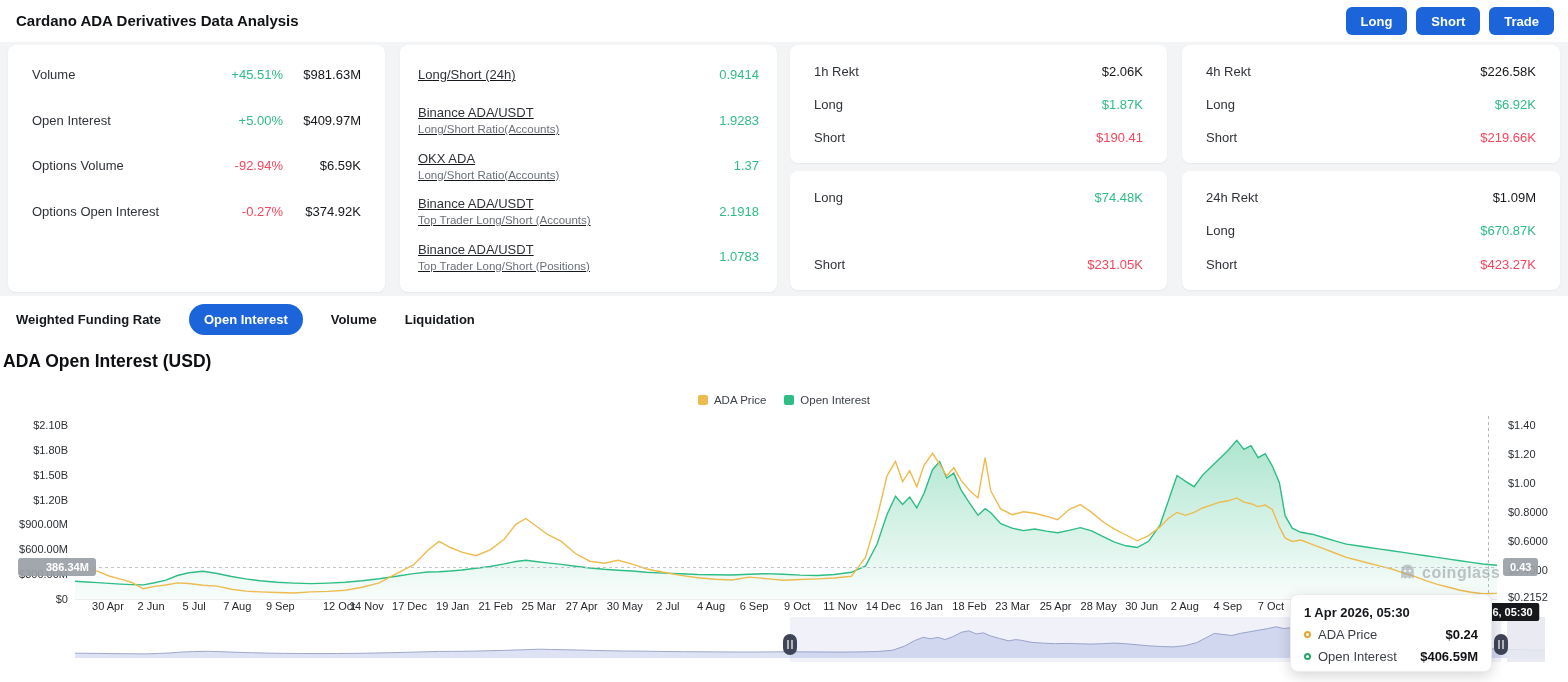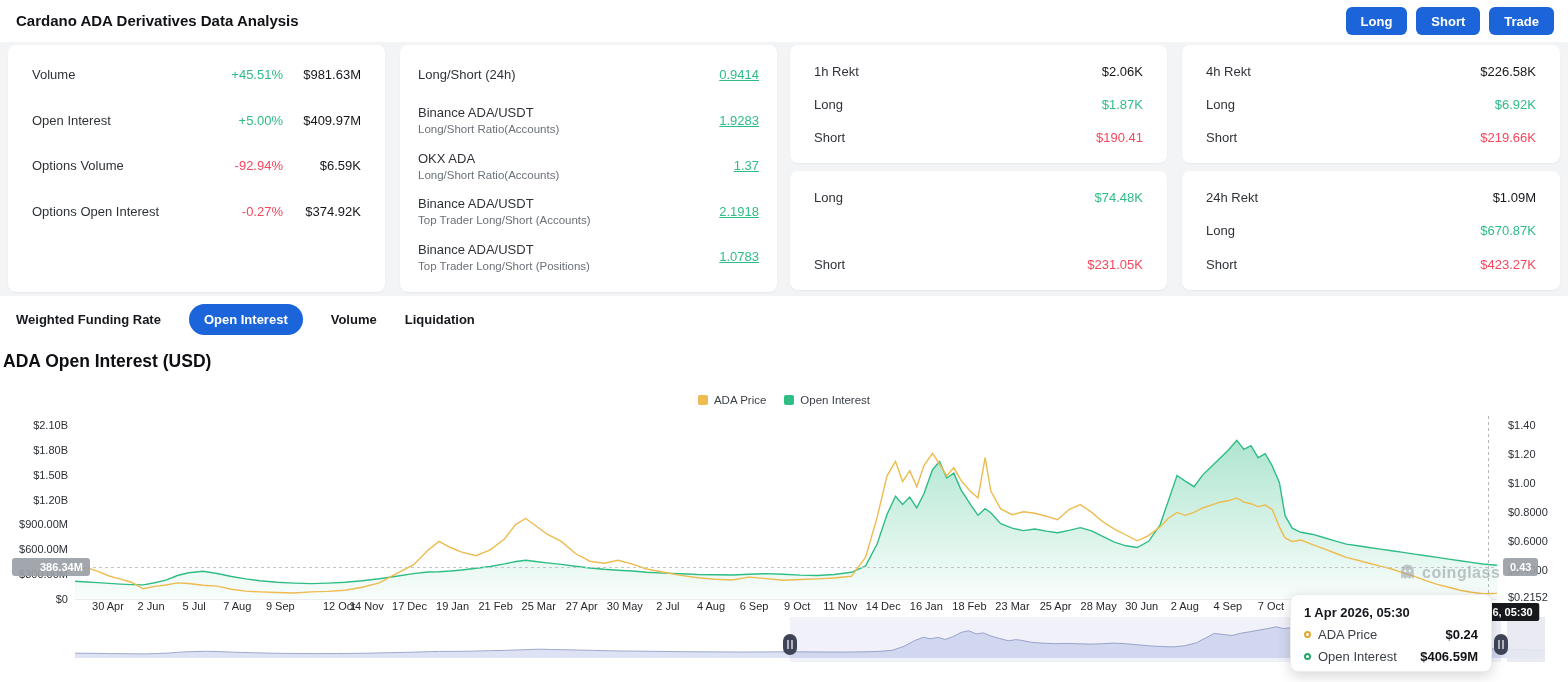--- a/index.html
+++ b/index.html
@@ -26,24 +26,24 @@
   #rekt-24h     { left:1182px; top:171px; width:378px; height:119px; }
 
   .stat-row { display:flex; align-items:center; height:45.5px; font-size:13px; }
   .stat-row .lbl { flex:1; color:#2f3339; }
   .stat-row .pct { width:92px; text-align:right; font-weight:500; }
   .stat-row .val { width:78px; text-align:right; color:#15171b; font-weight:500; }
   .pos { color:var(--green) !important; }
   .neg { color:var(--red) !important; }
 
   .ratio-row { display:flex; align-items:center; height:45.5px; }
-  .ratio-txt { flex:1; }
+  .ratio-txt { flex:1;text-decoration:underline; }
   .ratio-title { font-size:13px; color:#2f3339; }
   .ratio-sub { font-size:11.5px; color:#6b7178; margin-top:3px; }
-  .ratio-val { text-align:right; font-size:13px; font-weight:500; color:var(--green);text-decoration:underline; }
+  .ratio-val { text-align:right; font-size:13px; font-weight:500; color:var(--green); }
 
   .rekt-card { padding:10px 24px; display:flex; flex-direction:column; justify-content:space-between; }
   .rekt-row { display:flex; align-items:center; justify-content:space-between; height:32px; font-size:13px; }
   .rekt-row .lbl { color:#2f3339; }
   .rekt-row .val { font-weight:500; color:#15171b; }
 
   
   .tabs { position:absolute; left:16px; top:302px; height:34px; display:flex; align-items:center; gap:28px; }
   .tab { font-size:13px; font-weight:700; color:#15181c; cursor:pointer;text-align:right; }
   .tab.active { background:var(--blue); color:#fff; border-radius:16px; padding:8px 15px; }
@@ -308,21 +308,21 @@
 
     <div class="watermark">
       <svg width="19" height="19" viewBox="0 0 24 24">
         <path d="M12 2c-4.4 0-8 3.6-8 8v10l2.6-2 2.7 2 2.7-2 2.7 2 2.7-2 2.6 2V10c0-4.4-3.6-8-8-8z" fill="#9a9fa7"></path>
         <circle cx="9" cy="10" r="1.4" fill="#fff"></circle>
           <circle cx="15" cy="10" r="1.4" fill="#fff"></circle>
       </svg>
       <span class="watermark-text">coinglass</span>
     </div>
 
-    <div class="axis-badge" style="left:12px; top:558px;padding-left:28px;">386.34M</div>
+    <div class="axis-badge" style="left:18px; top:558px;padding-left:28px;">386.34M</div>
     <div class="axis-badge" style="left:1503px; top:558px;">0.43</div>
     <div class="time-badge" style="left:1488px; top:603px; z-index:4;">1 Apr 2026, 05:30</div>
 
     <div class="tooltip">
       <div class="tt-header">1 Apr 2026, 05:30</div>
       <div id="tt-rows">
           <div class="tt-row">
             <span class="tt-dot" style="border-color: rgb(224, 166, 46);"></span>
             <span class="tt-label">ADA Price</span>
             <span class="tt-val">$0.24</span>

